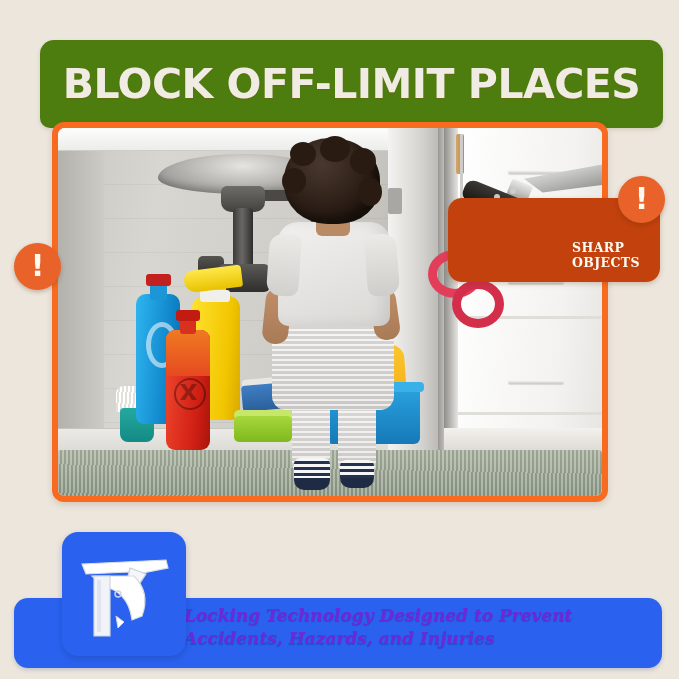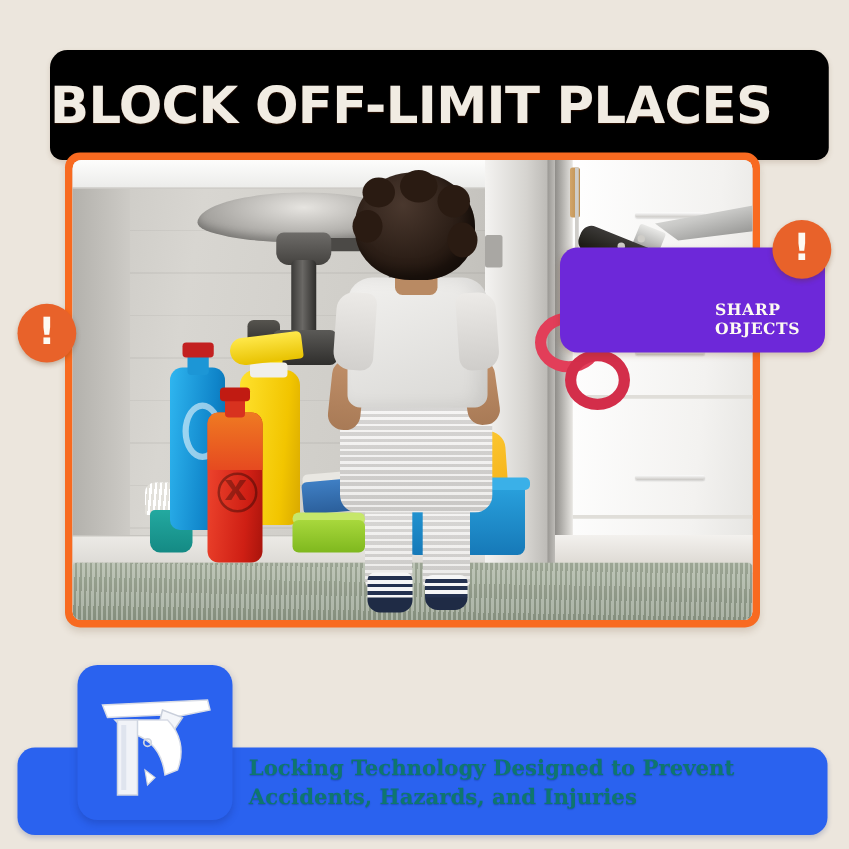--- a/index.html
+++ b/index.html
@@ -7,23 +7,23 @@
     width:679px;height:679px;overflow:hidden;
     background:#ece6dd;
     font-family:"Liberation Sans", sans-serif;
     position:relative;
   }
   #stage{position:absolute;left:0;top:0;width:679px;height:679px;}
 
   
   .header-banner{
     position:absolute;left:40px;top:40px;width:623px;height:88px;
-    background:#000000;border-radius:14px 14px 10px 10px;
+    background:#4d7c0f;border-radius:14px 14px 10px 10px;
     box-shadow:0 2px 4px rgba(120,90,60,.18);
-    display:flex;align-items:center;justify-content:flex-start;
+    display:flex;align-items:center;justify-content:center;
   }
   .header-title{
     color:#f1ece3;font-size:41px;font-weight:bold;letter-spacing:-0.5px;
     font-family:"DejaVu Sans", sans-serif;
     text-shadow:0 1px 1px rgba(160,60,0,.25);
     white-space:nowrap;
   }
 
   
   .photo-frame{
@@ -215,21 +215,21 @@
     background:linear-gradient(#f0546f,#c41f3e);border-radius:6px;transform:rotate(26deg);}
   .sc-armB{position:absolute;left:16px;top:22px;width:46px;height:13px;
     background:linear-gradient(#e8455f,#a81530);border-radius:6px;transform:rotate(48deg);}
   .sc-ringA{position:absolute;left:-6px;top:26px;width:36px;height:30px;
     border:9px solid #e23e59;border-radius:50%;}
   .sc-ringB{position:absolute;left:18px;top:56px;width:34px;height:30px;
     border:9px solid #d32e4a;border-radius:50%;}
 
   
   .callout{
-    position:absolute;background:#6d28d9;border-radius:14px;
+    position:absolute;background:#c2410c;border-radius:14px;
     box-shadow:0 2px 5px rgba(110,60,20,.25);
   }
   .callout-left{left:58px;top:256px;width:168px;height:132px;}
   .callout-right{left:448px;top:198px;width:212px;height:84px;}
   .callout-text{
     position:absolute;color:#fdfaf2;font-weight:bold;
     font-family:"DejaVu Serif", serif;
     line-height:1.22;letter-spacing:.4px;
   }
   .ct-left{left:16px;top:60px;width:112px;font-size:12.5px;}
@@ -253,24 +253,25 @@
     background:#2a62ef;border-radius:14px;
     box-shadow:0 2px 4px rgba(20,40,120,.2);
   }
   .blue-tile{
     position:absolute;left:62px;top:532px;width:124px;height:124px;
     background:#2a62ef;border-radius:16px;
     box-shadow:0 3px 6px rgba(20,40,120,.25);
   }
   .lock-icon{position:absolute;left:10px;top:10px;width:104px;height:104px;}
   .blue-text{
-    position:absolute;left:199px;top:604px;width:420px;
-    color:#0f766e;font-size:17px;font-weight:bold;line-height:1.35;
+    position:absolute;left:184px;top:604px;width:420px;
+    color:#6d28d9;font-size:17px;font-weight:bold;line-height:1.35;
     font-family:"DejaVu Serif", serif;
     text-shadow:0 1px 1px rgba(10,30,100,.3);
+    font-style:italic;
   }
 </style>
 </head>
 <body>
 
 <div id="stage">
 
   <div class="header-banner">
     <div class="header-title">BLOCK OFF-LIMIT PLACES</div>
   </div>

